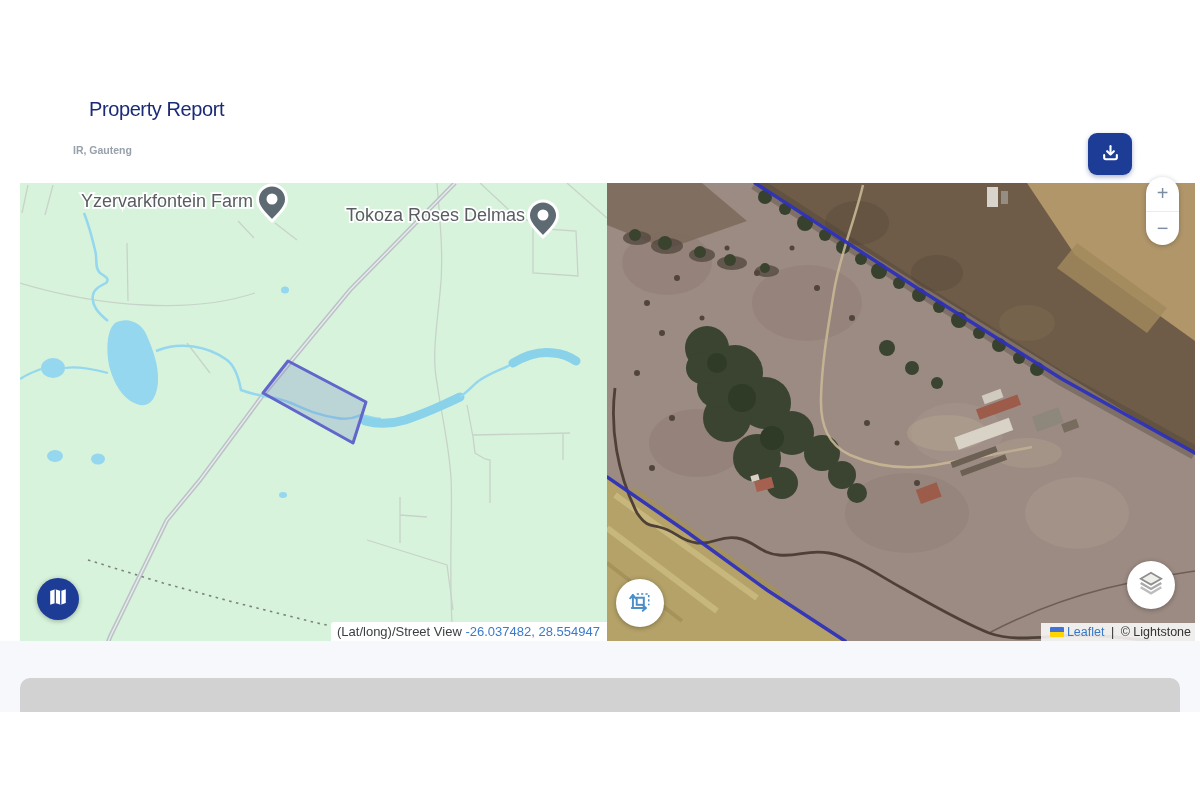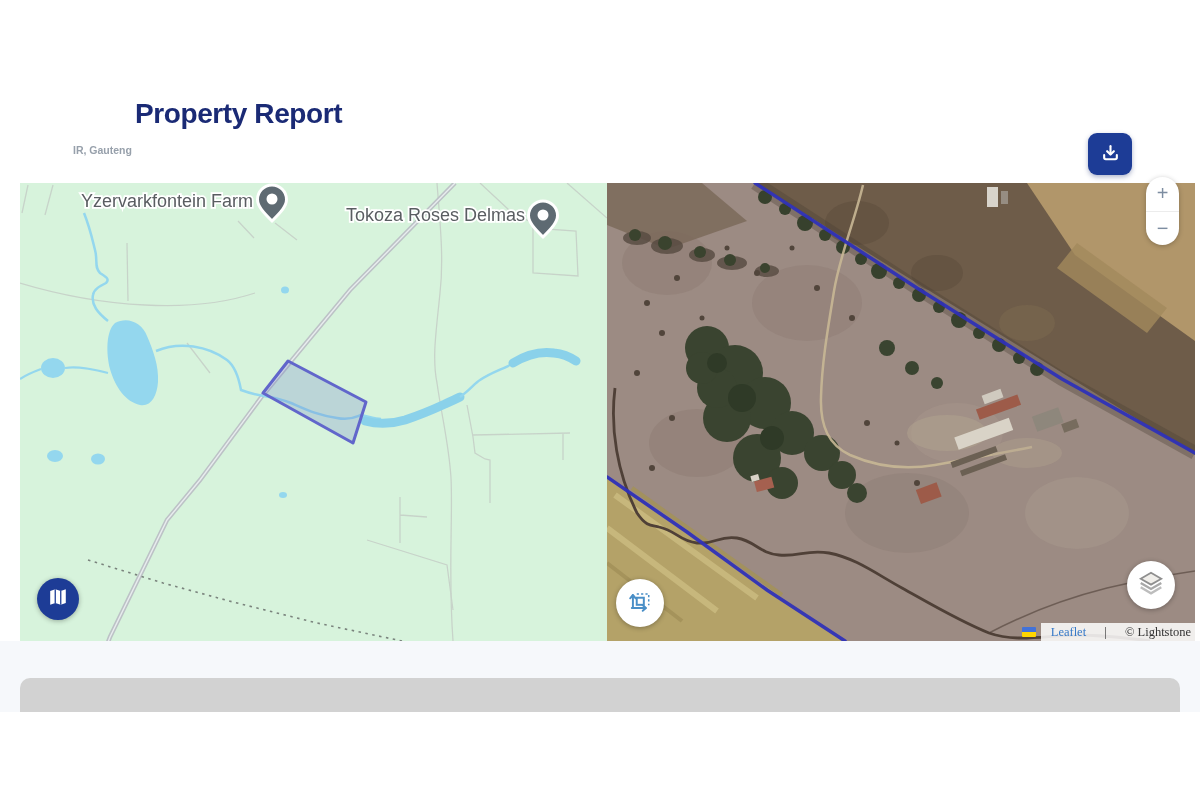--- a/index.html
+++ b/index.html
@@ -2,21 +2,21 @@
 <html><head>
 <meta charset="utf-8">
 <style>
   html,body{margin:0;padding:0;}
   body{
     width:1200px;height:800px;position:relative;overflow:hidden;
     background:#ffffff;font-family:"Liberation Sans",sans-serif;
   }
   .abs{position:absolute;}
   
-  .page-title{left:89px;top:98px;font-size:28px;font-weight:bold;color:#1a2a75;letter-spacing:-0.4px;margin-left:46px;}
+  .page-title{left:89px;top:98px;font-size:20px;font-weight:normal;color:#1a2a75;letter-spacing:-0.4px;}
   .page-subtitle{left:73px;top:144px;font-size:10.5px;color:#97a0ab;font-weight:bold;}
   .download-btn{
     left:1088px;top:133px;width:44px;height:42px;border-radius:9px;
     background:#1d3c96;display:flex;align-items:center;justify-content:center;
     box-shadow:0 2px 5px rgba(20,40,110,.35);cursor:pointer;border:none;
   }
   
   .maps{left:20px;top:183px;width:1175px;height:458px;padding-left:48px;}
   .map-panel{position:absolute;top:0;height:458px;overflow:hidden;}
   .map-left{left:0;width:587px;background:#d7f3dc;}
@@ -38,21 +38,21 @@
   .coordbar{
     left:311px;top:439px;width:276px;height:19px;background:#ffffff;z-index:5;
     display:flex;align-items:center;font-size:13px;color:#3c4043;
     padding-left:6px;box-sizing:border-box;border-radius:3px 0 0 0;white-space:pre;
   }
   .coordbar .coord-link{color:#3b7ac9;cursor:pointer;}
   
   .attrib{
     left:1021px;top:440px;width:154px;height:18px;background:rgba(255,255,255,.85);z-index:5;
     display:flex;align-items:center;justify-content:flex-end;font-size:12.5px;color:#333;
-    padding:0 4px;box-sizing:border-box;white-space:pre;gap:15px;font-family:Liberation Serif, serif;
+    padding:0 4px;box-sizing:border-box;white-space:pre;gap:3px;
   }
   .attrib .leaflet-link{color:#3579c8;cursor:pointer;}
   .flag{width:14px;height:10px;display:inline-block;border-radius:1px;overflow:hidden;flex:none;}
   .flag .t{display:block;width:100%;height:5px;background:#4272d8;}
   .flag .b{display:block;width:100%;height:5px;background:#ffd500;}
   
   .page-strip{left:0;top:641px;width:1200px;height:71px;background:#f6f8fb;}
   .section-bar{left:20px;top:678px;width:1160px;height:34px;background:#d2d2d2;border-radius:10px 10px 0 0;}
   svg text{font-family:"Liberation Sans",sans-serif;}
 </style>
@@ -294,20 +294,24 @@
 
   <div class="abs round-btn maptoggle-btn">
     <span>
       <svg width="22" height="22" viewBox="0 0 24 24">
         <path d="M3.5,5.5 L9,3.5 L15,5.5 L20.5,3.5 V18.5 L15,20.5 L9,18.5 L3.5,20.5 Z" fill="#ffffff"></path>
         <path d="M9,3.5 V18.5 M15,5.5 V20.5" stroke="#1d3c96" stroke-width="1.4" fill="none"></path>
       </svg>
     </span>
   </div>
 
+  <div class="abs coordbar">
+    <span>(Lat/long)/Street View</span><span> </span>
+    <span class="coord-link">-26.037482, 28.554947</span>
+  </div>
 
   <div class="abs attrib">
     <span class="flag"><span class="t"></span><span class="b"></span></span>
     <span class="leaflet-link">Leaflet</span>
     <span> | </span>
     <span>© Lightstone</span>
   </div>
 </div>
 
 <div class="abs page-strip"></div>

